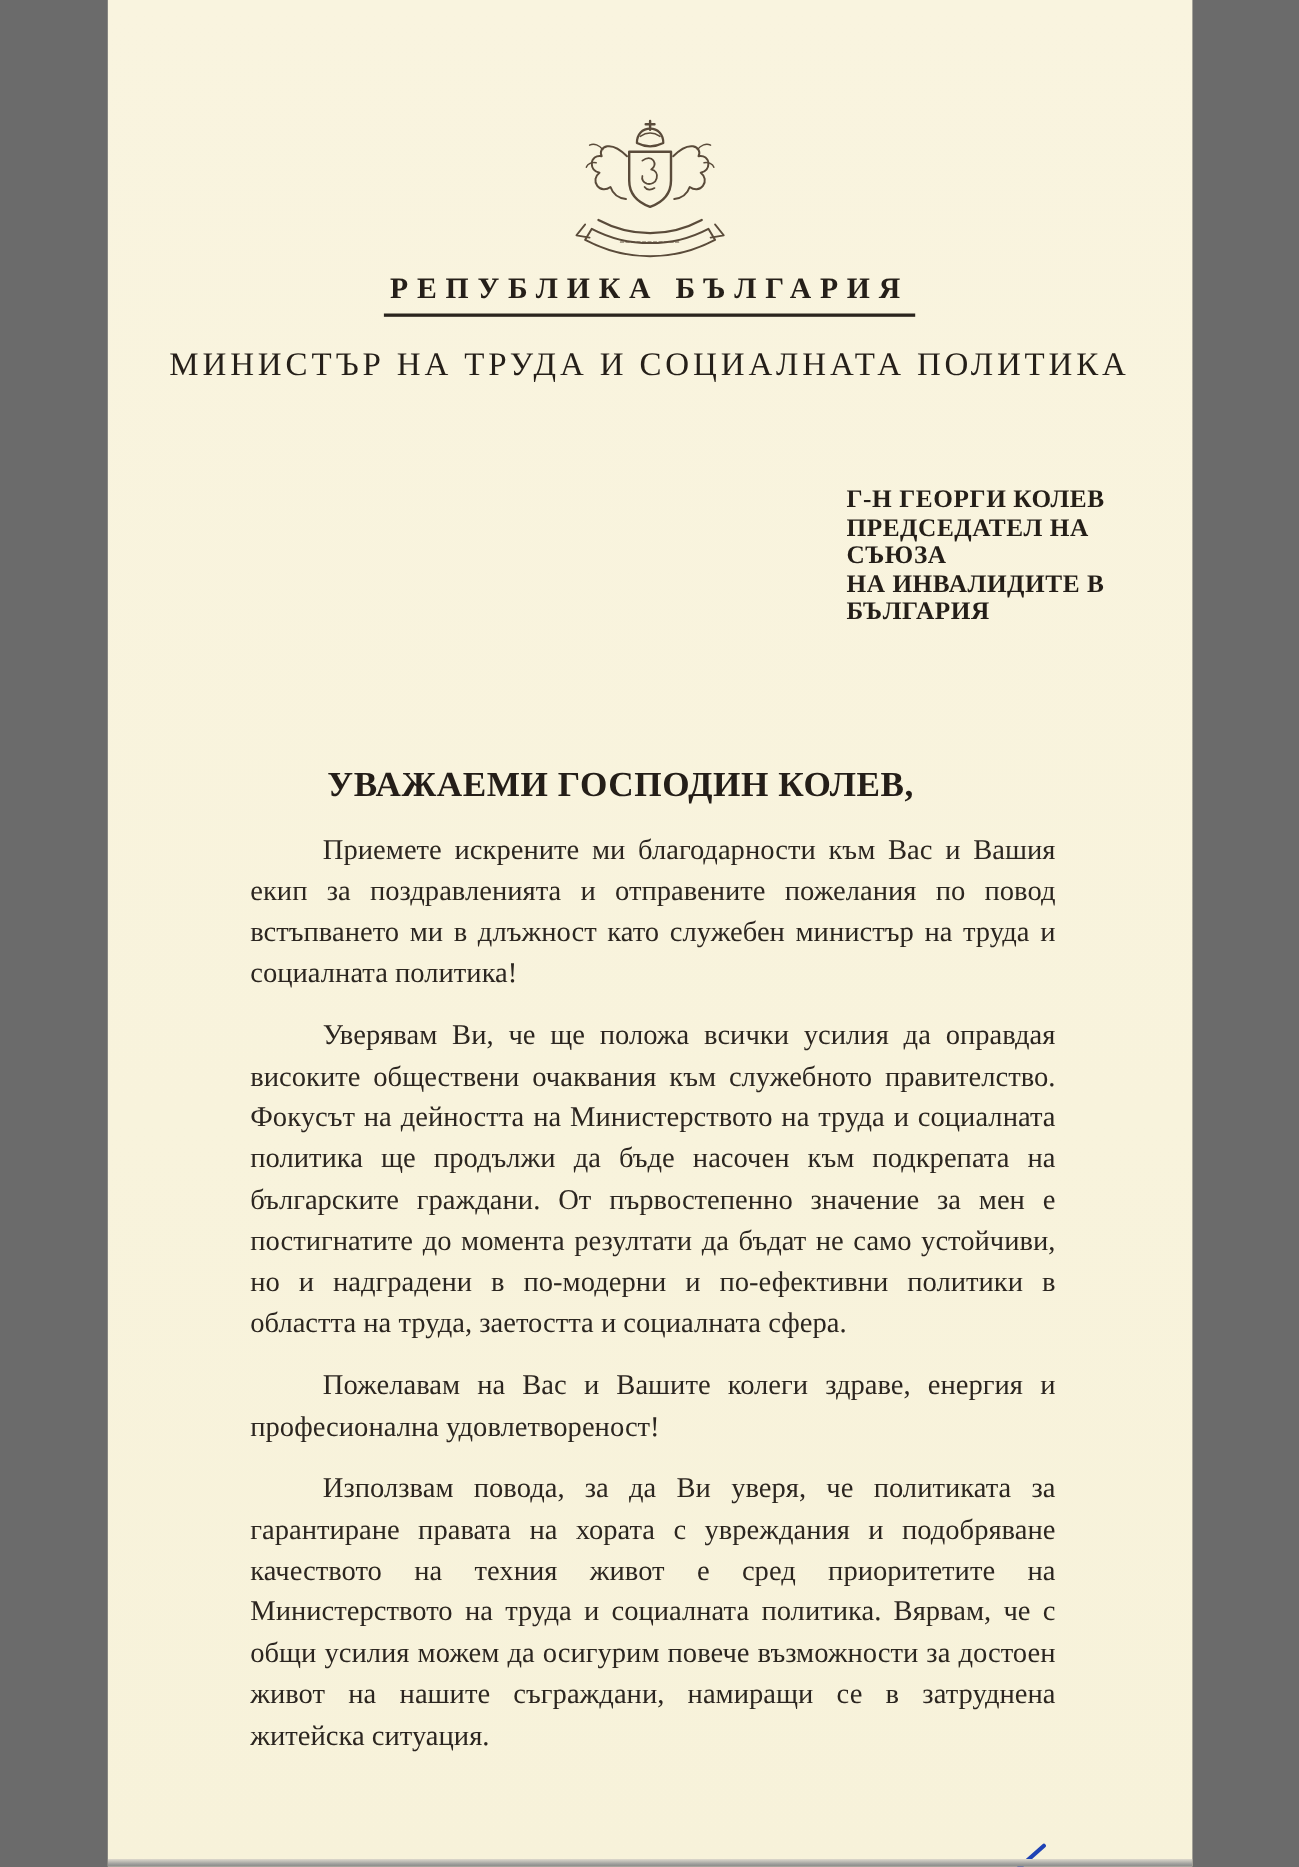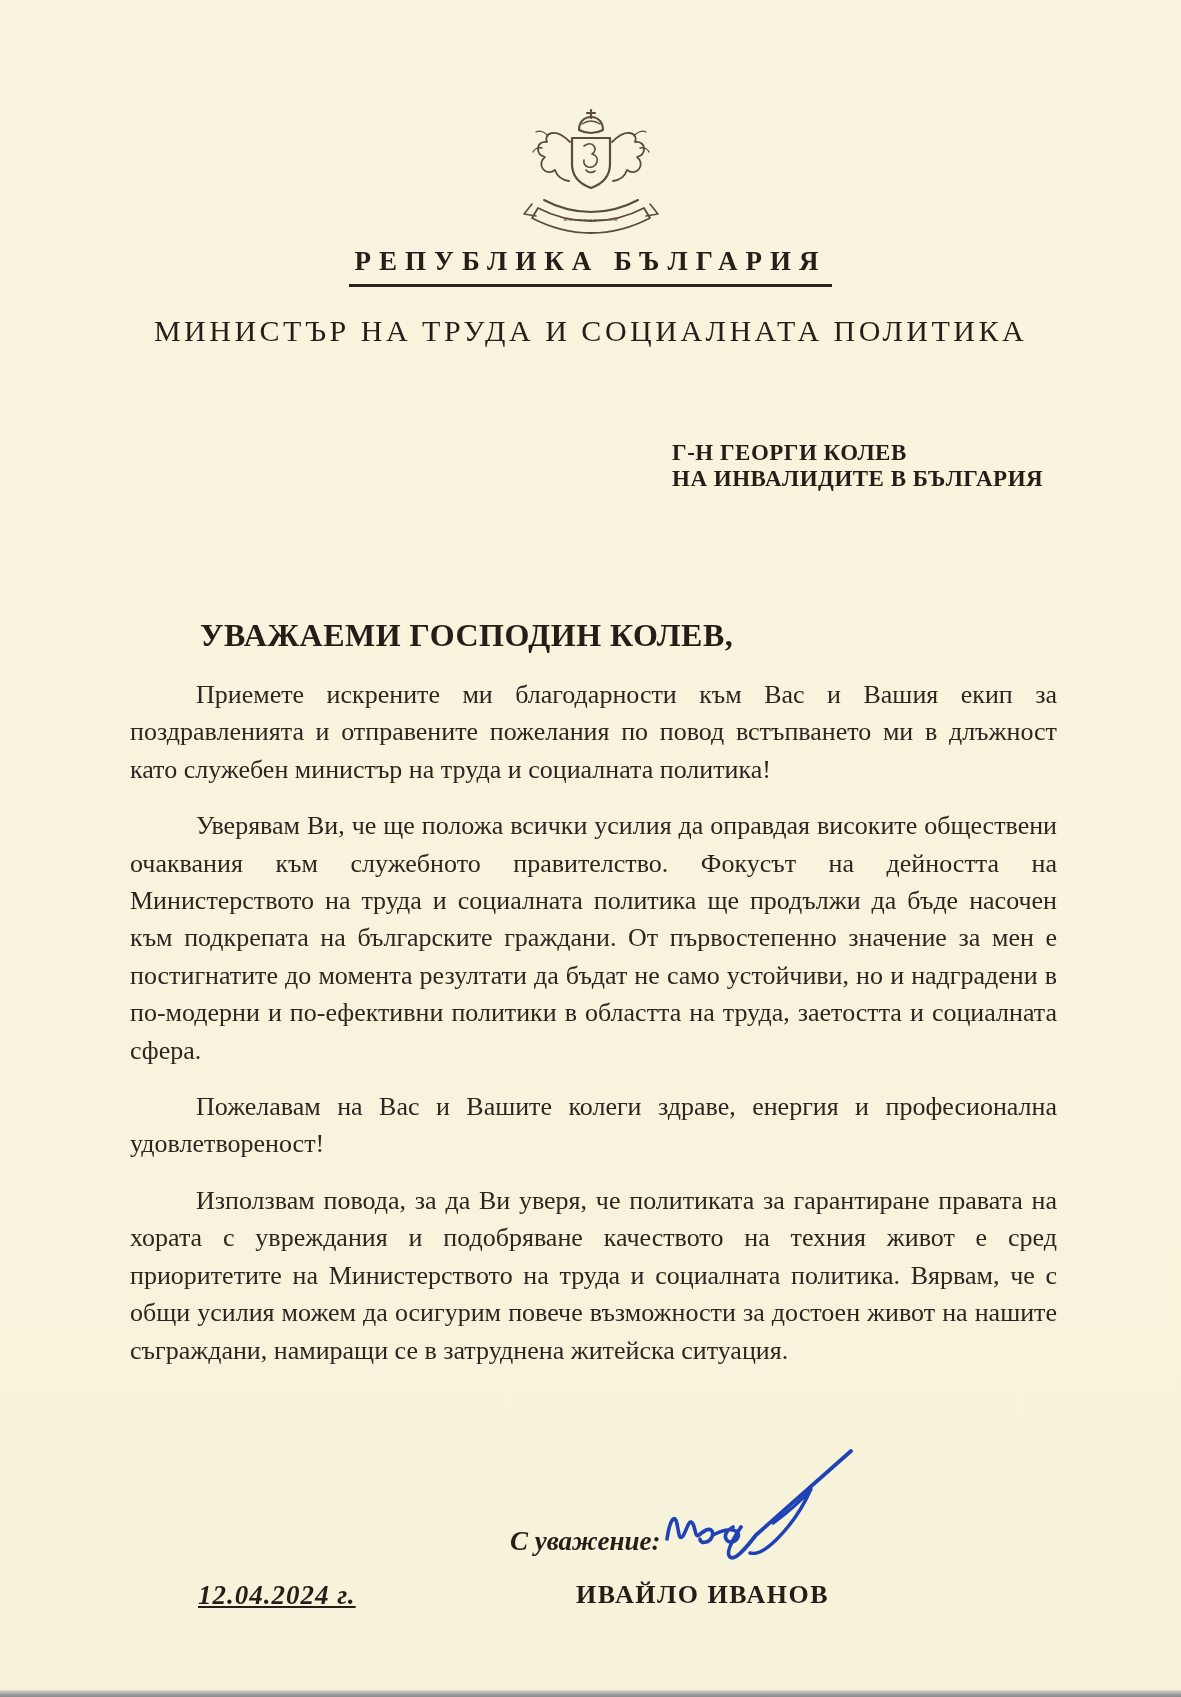--- a/index.html
+++ b/index.html
@@ -1,21 +1,21 @@
 <!DOCTYPE html>
 <html><head>
 <meta charset="utf-8">
 <style>
   * { margin: 0; padding: 0; box-sizing: border-box; }
   html, body { background: #6b6b6b; }
   body { font-family: "Liberation Serif", serif; }
 
   .page {
     position: relative;
-    width: 1181px;
+    width: 986px;
     height: 1697px;
     margin: 0 auto;
     background: linear-gradient(180deg, #f9f4df 0%, #f8f3dc 60%, #f7f2da 100%);
     color: #2c2620;
     overflow: hidden;
   }
 
   .scan-edge-bottom {
     position: absolute;
     left: 0; right: 0; bottom: 0;
@@ -157,20 +157,21 @@
 
     <div class="republic-title">
       <span class="underlined">РЕПУБЛИКА БЪЛГАРИЯ</span>
     </div>
 
     <div class="minister-title">МИНИСТЪР НА ТРУДА И СОЦИАЛНАТА ПОЛИТИКА</div>
   </div>
 
   <div class="addressee">
     <div>Г-Н ГЕОРГИ КОЛЕВ</div>
+    <div>ПРЕДСЕДАТЕЛ НА СЪЮЗА</div>
     <div>НА ИНВАЛИДИТЕ В БЪЛГАРИЯ</div>
   </div>
 
   <div class="salutation">УВАЖАЕМИ ГОСПОДИН КОЛЕВ,</div>
 
   <div class="body-text">
     <p>Приемете искрените ми благодарности към Вас и Вашия екип за поздравленията и отправените пожелания по повод встъпването ми в длъжност като служебен министър на труда и социалната политика!</p>
     <p>Уверявам Ви, че ще положа всички усилия да оправдая високите обществени очаквания към служебното правителство. Фокусът на дейността на Министерството на труда и социалната политика ще продължи да бъде насочен към подкрепата на българските граждани. От първостепенно значение за мен е постигнатите до момента резултати да бъдат не само устойчиви, но и надградени в по-модерни и по-ефективни политики в областта на труда, заетостта и социалната сфера.</p>
     <p>Пожелавам на Вас и Вашите колеги здраве, енергия и професионална удовлетвореност!</p>
     <p>Използвам повода, за да Ви уверя, че политиката за гарантиране правата на хората с увреждания и подобряване качеството на техния живот е сред приоритетите на Министерството на труда и социалната политика. Вярвам, че с общи усилия можем да осигурим повече възможности за достоен живот на нашите съграждани, намиращи се в затруднена житейска ситуация.</p>

